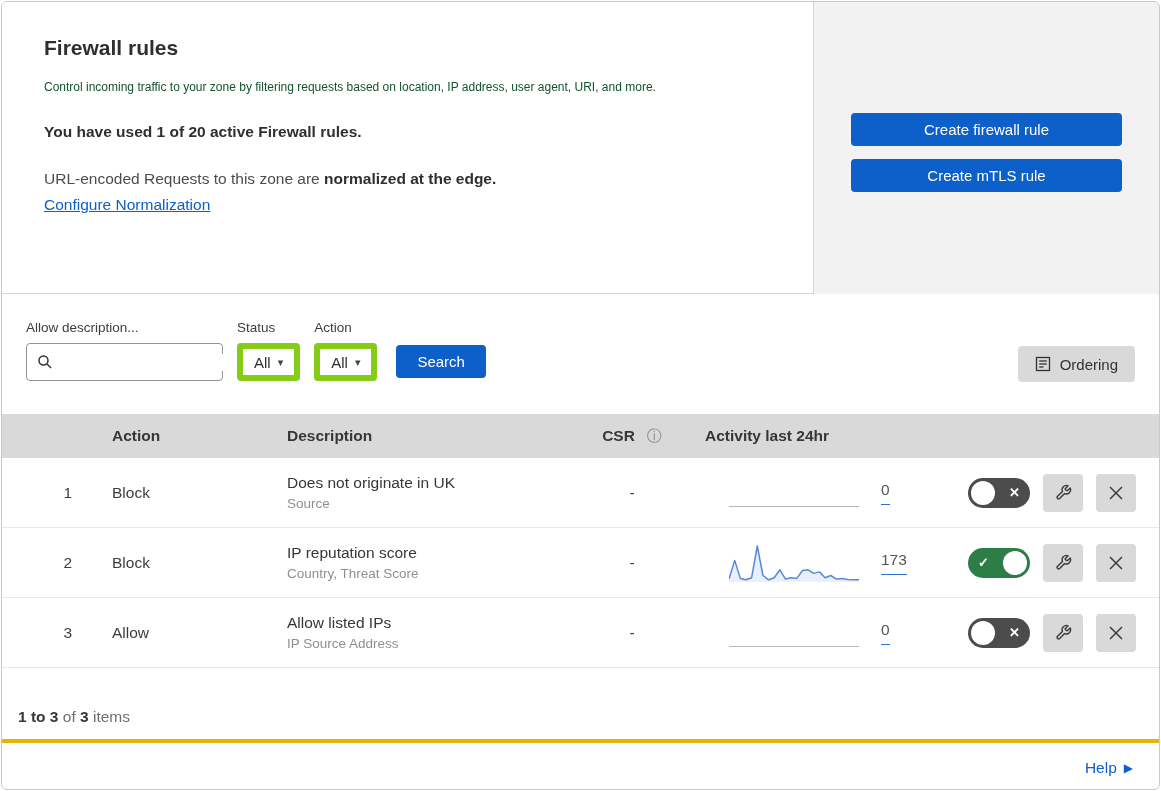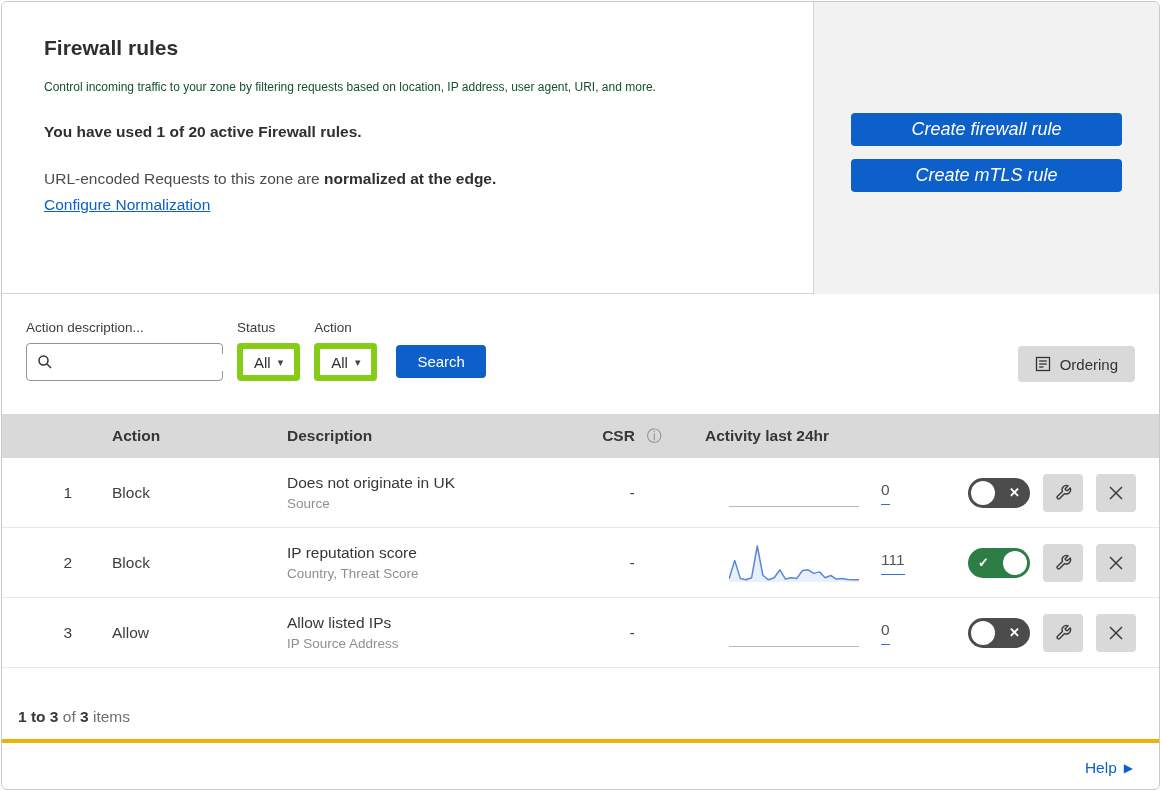--- a/index.html
+++ b/index.html
@@ -23,22 +23,22 @@
   .intro-usage { font-size:15.5px; font-weight:700; color:#2f2f2f; margin-bottom:29px; }
   .intro-norm { font-size:15.5px; color:#4c4c4c; margin-bottom:8px; }
   .intro-norm b { color:#2f2f2f; }
   .intro-link { font-size:15.5px; color:#0d5fc9; text-decoration:underline; cursor:pointer; }
   .side-panel {
     flex:1; background:#f2f2f2; padding-top:111px;
     display:flex; flex-direction:column; align-items:center; gap:13px;
   }
   .btn-primary {
     width:271px; height:33px; border:none; border-radius:4px;
-    background:#0d5fc9; color:#fff; font-size:18px;
-    font-family:"Liberation Sans", sans-serif; cursor:pointer;font-style:italic;
+    background:#0d5fc9; color:#fff; font-size:15px;
+    font-family:"Liberation Sans", sans-serif; cursor:pointer;
   }
 
   
   .filter-bar { position:relative; height:120px; padding:26px 24px 0 24px; display:flex; gap:14px; }
   .filter-group { display:flex; flex-direction:column; }
   .filter-label { font-size:13.5px; color:#3d3d3d; margin-bottom:8px; }
   .search-box {
     width:197px; height:38px; border:1px solid #949494; border-radius:4px;
     display:flex; align-items:center; padding:0 10px; background:#fff;
   }
@@ -126,21 +126,21 @@
       <a class="intro-link">Configure Normalization</a>
     </div>
     <div class="side-panel">
       <button class="btn-primary">Create firewall rule</button>
       <button class="btn-primary">Create mTLS rule</button>
     </div>
   </div>
 
   <div class="filter-bar">
     <div class="filter-group">
-      <div class="filter-label">Action description...</div>
+      <div class="filter-label">Allow description...</div>
       <div class="search-box">
         <span>
           <svg width="16" height="16" viewBox="0 0 16 16" fill="none" stroke="#333" stroke-width="1.5">
             <circle cx="6.5" cy="6.5" r="4.5"></circle>
               <line x1="10" y1="10" x2="14" y2="14"></line>
           </svg>
         </span>
         <input type="text" style="">
       </div>
     </div>
@@ -230,21 +230,21 @@
         <div class="desc-sub">Country, Threat Score</div>
       </div>
       <div class="td-csr">-</div>
       <div class="td-activity">
         <div class="spark">
             <svg width="130" height="46" viewBox="0 0 130 46">
               <polygon points="0,42 0.0,39.1 5.7,20.4 11.3,38.4 17.0,39.8 22.6,37.7 28.3,6.0 33.9,35.5 39.6,39.8 45.2,37.7 50.9,29.8 56.5,39.1 62.2,37.7 67.8,38.4 73.5,30.5 79.1,29.8 84.8,33.4 90.4,31.9 96.1,37.7 101.7,35.5 107.4,39.1 113.0,38.4 118.7,39.5 124.3,39.8 130.0,39.8 130,42" fill="#e9effb"></polygon>
               <polyline points="0.0,39.1 5.7,20.4 11.3,38.4 17.0,39.8 22.6,37.7 28.3,6.0 33.9,35.5 39.6,39.8 45.2,37.7 50.9,29.8 56.5,39.1 62.2,37.7 67.8,38.4 73.5,30.5 79.1,29.8 84.8,33.4 90.4,31.9 96.1,37.7 101.7,35.5 107.4,39.1 113.0,38.4 118.7,39.5 124.3,39.8 130.0,39.8" fill="none" stroke="#5b87d7" stroke-width="1.5" stroke-linejoin="round"></polyline>
             </svg>
           </div>
-        <a class="count-link">111</a>
+        <a class="count-link">173</a>
       </div>
       <div class="td-controls">
         <button class="toggle on">
           <span class="toggle-glyph">✓</span>
           <span class="knob"></span>
         </button>
         <button class="icon-btn">
           <span>
             <svg width="17" height="17" viewBox="0 0 24 24" fill="none" stroke="#3a3a3a" stroke-width="2" stroke-linecap="round" stroke-linejoin="round">
               <path d="M14.7 6.3a1 1 0 0 0 0 1.4l1.6 1.6a1 1 0 0 0 1.4 0l3.77-3.77a6 6 0 0 1-7.94 7.94l-6.91 6.91a2.12 2.12 0 0 1-3-3l6.91-6.91a6 6 0 0 1 7.94-7.94l-3.76 3.76z"></path>

